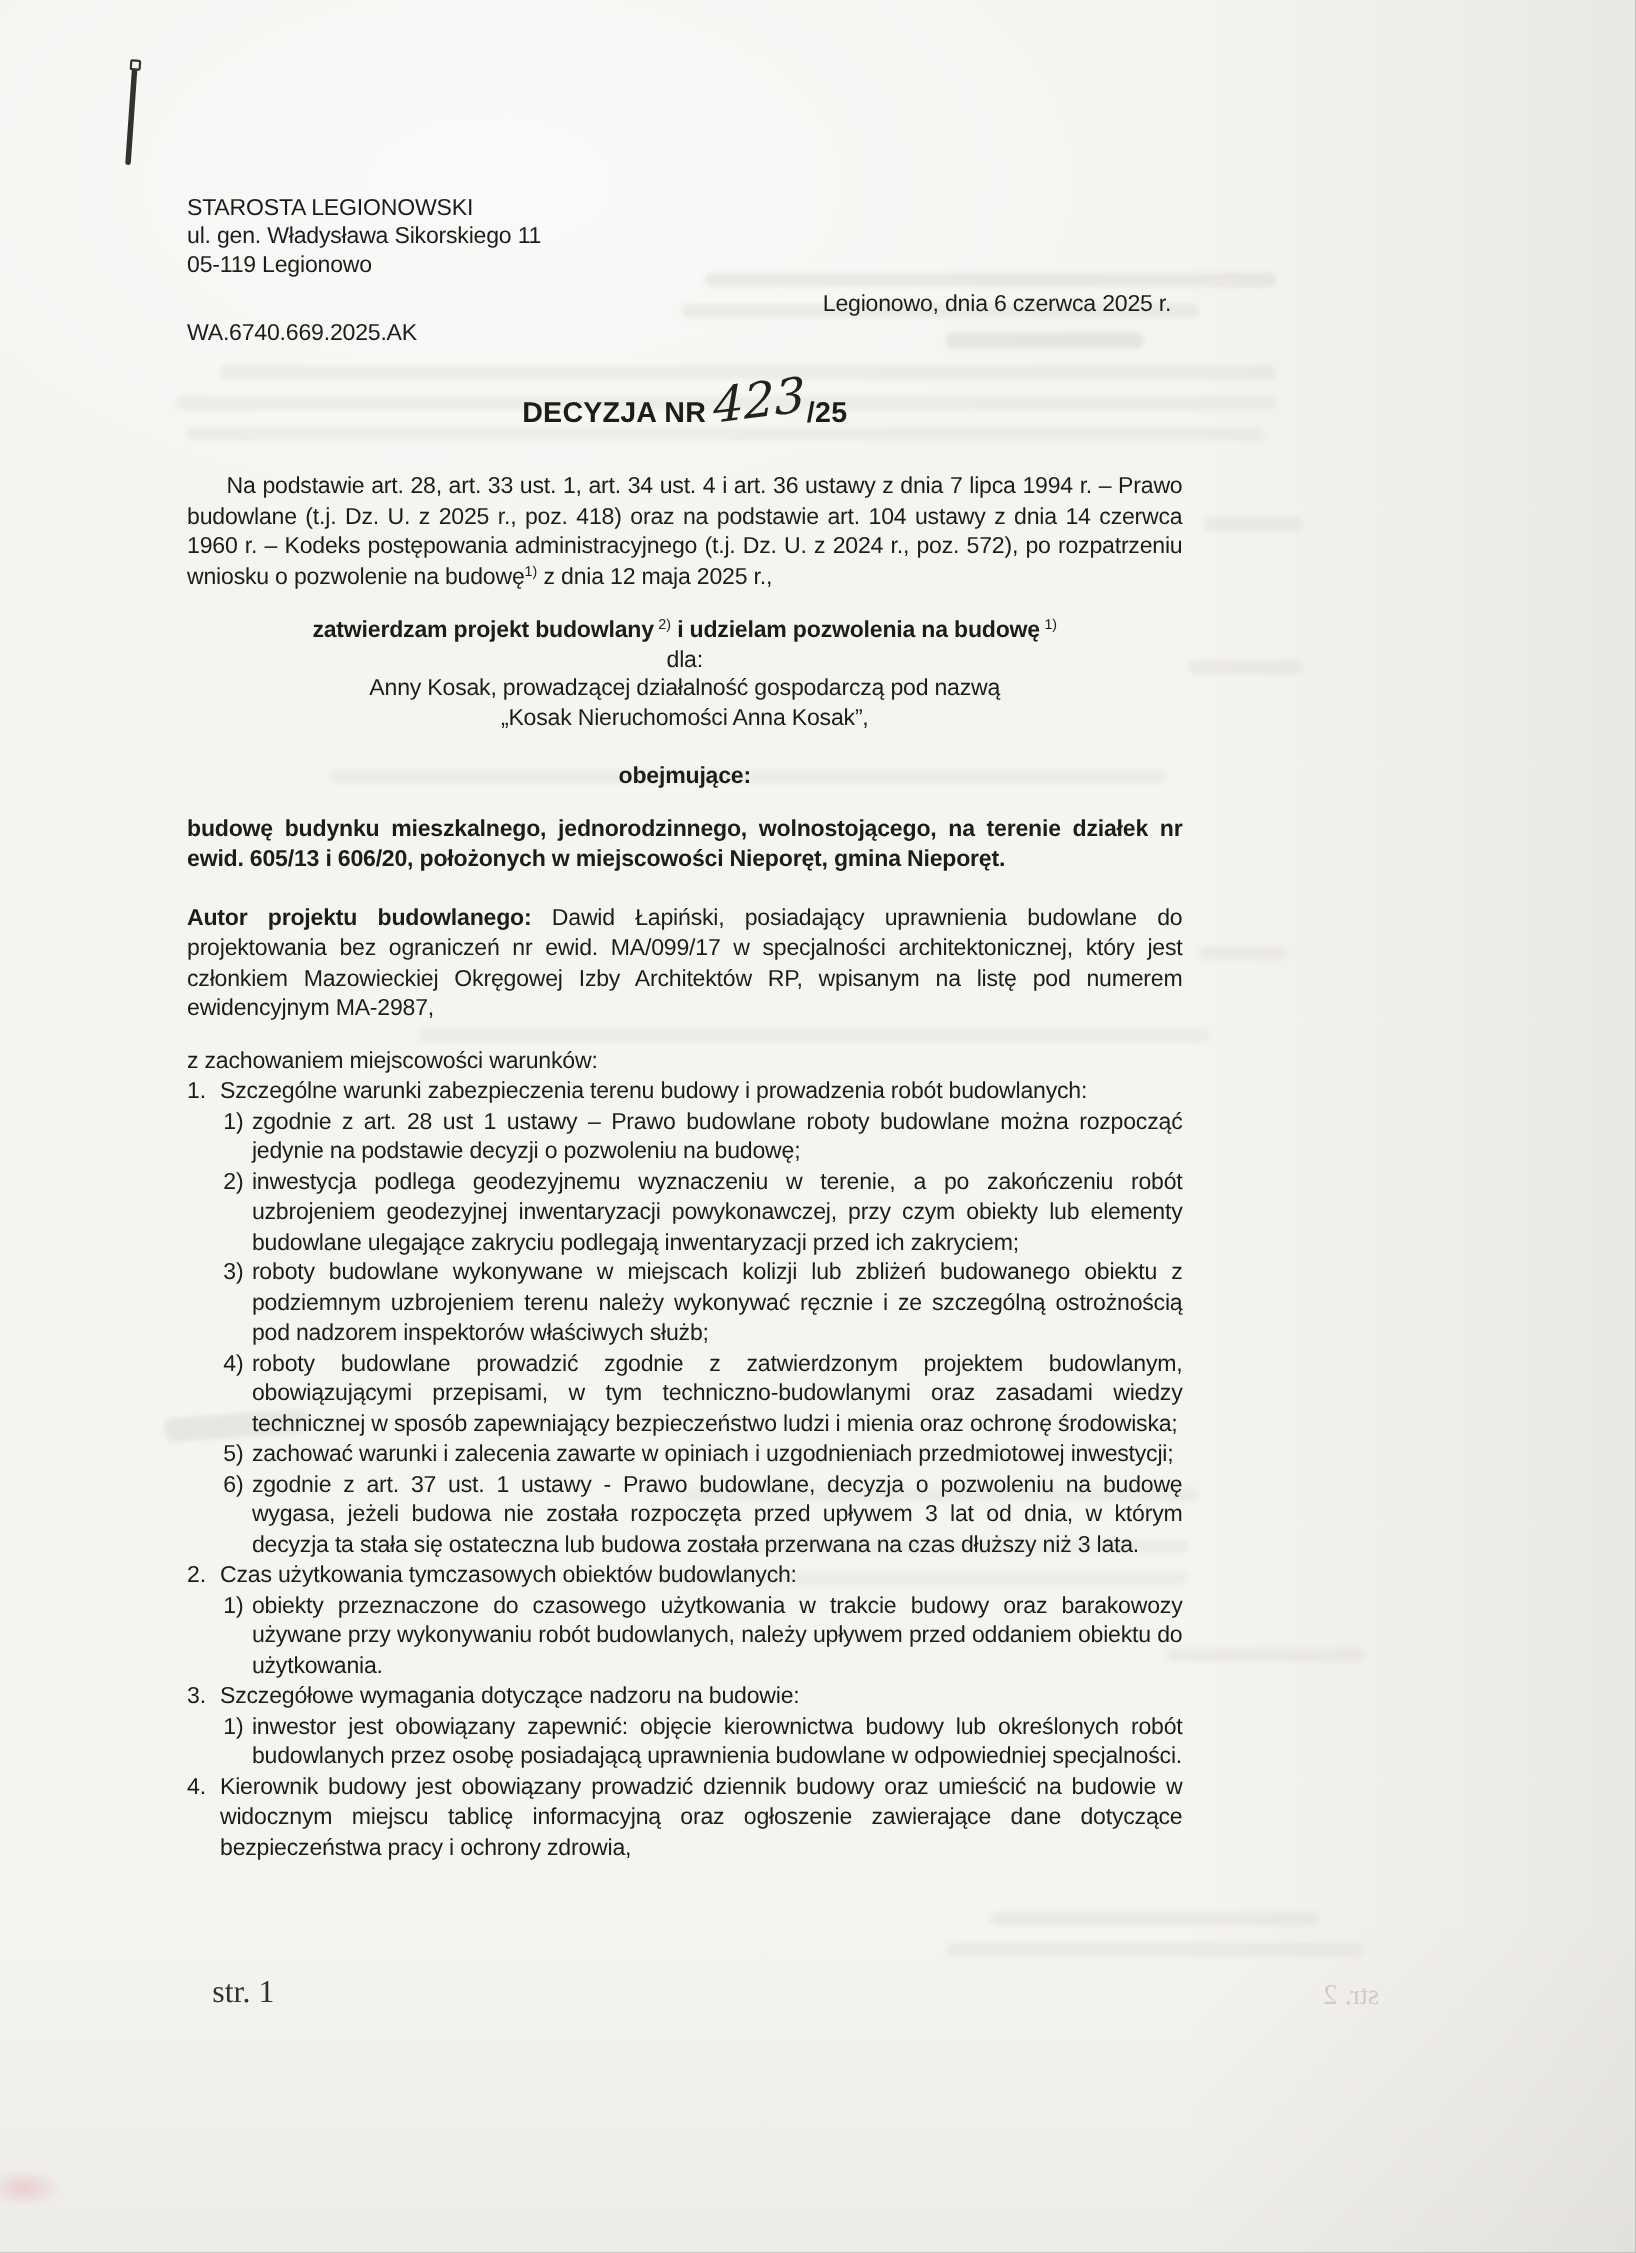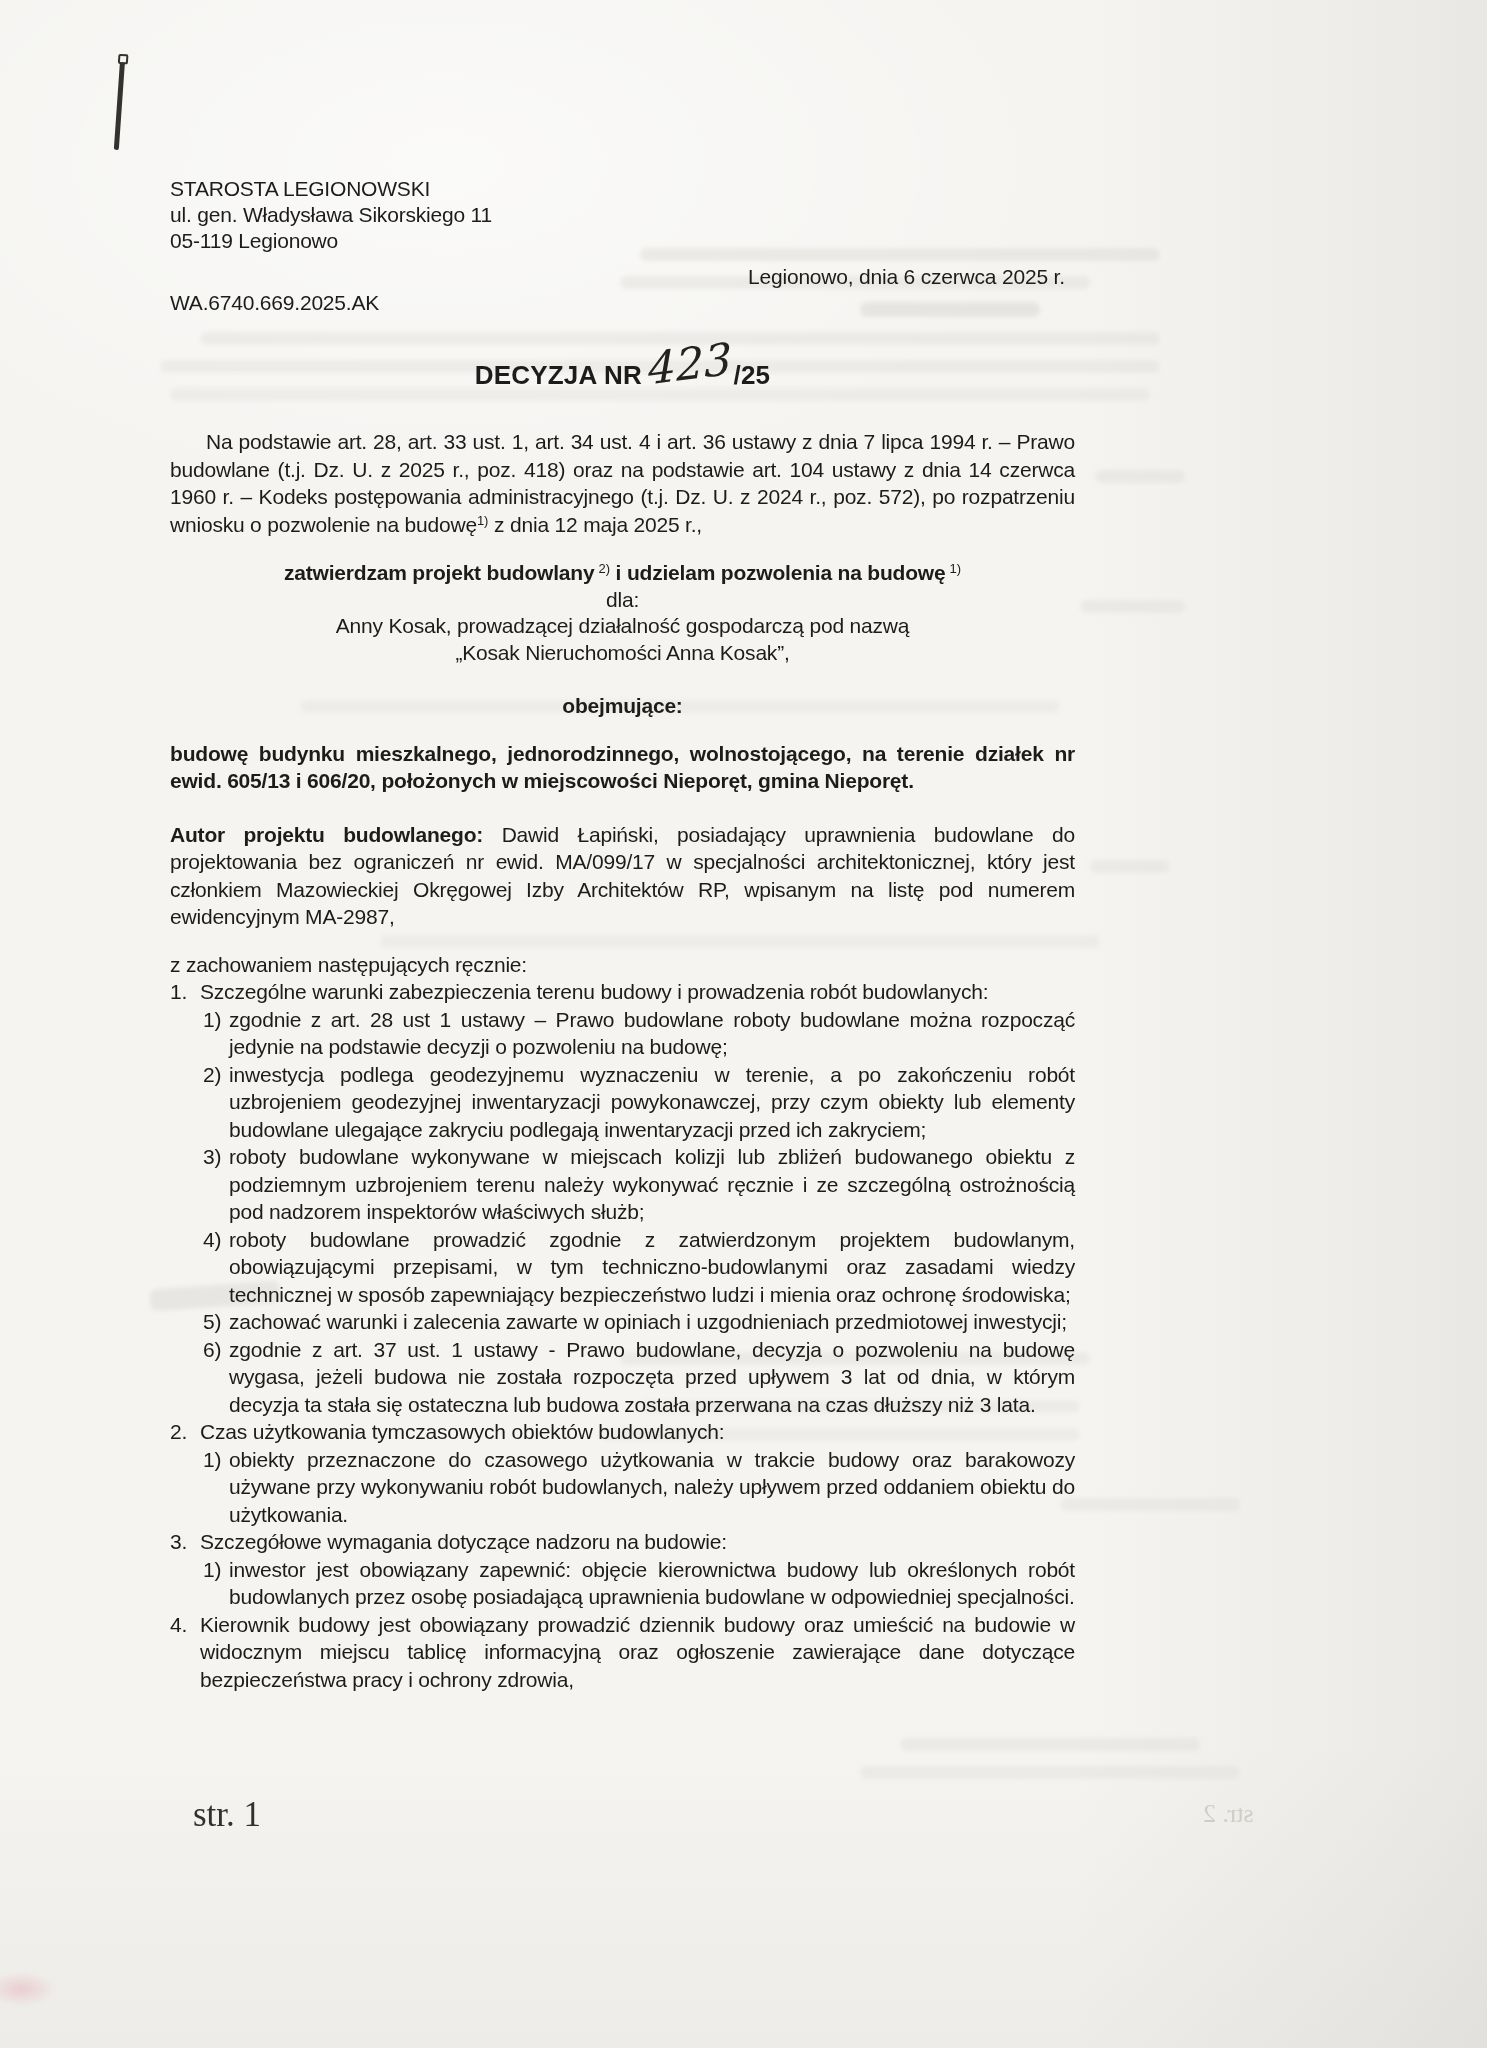--- a/index.html
+++ b/index.html
@@ -49,21 +49,21 @@
   .cond-intro{margin-top:20px;}
   .cond{display:flex;align-items:flex-start;}
   .cnum{flex:0 0 30px;}
   .cbody{flex:1;min-width:0;}
   .ctext{text-align:justify;}
   .sub{display:flex;align-items:flex-start;}
   .snum{flex:0 0 29px;padding-left:3px;box-sizing:border-box;}
   .stext{flex:1;min-width:0;text-align:justify;}
   .footer-page{
     position:absolute;left:193px;top:1795px;z-index:3;
-    font-family:"Liberation Serif", serif;font-size:35px;color:#33312e;
+    font-family:"Liberation Serif", serif;font-size:29px;color:#33312e;
   }
   
   .pen-mark{
     position:absolute;left:117px;top:58px;width:5px;height:92px;
     background:#34322f;border-radius:2px;transform:rotate(4deg);z-index:4;
   }
   .pen-mark::before{
     content:"";position:absolute;left:-2px;top:-4px;width:6px;height:6px;
     border:2px solid #34322f;border-radius:2px;background:#f5f4f1;
   }
@@ -144,21 +144,21 @@
 
     <div class="covering">obejmujące:</div>
 
     <p class="scope just">budowę budynku mieszkalnego, jednorodzinnego, wolnostojącego, na terenie działek nr ewid. 605/13 i 606/20, położonych w miejscowości Nieporęt, gmina Nieporęt.</p>
 
     <p class="author just">
       <span class="b">Autor projektu budowlanego:</span>
       <span>Dawid Łapiński, posiadający uprawnienia budowlane do projektowania bez ograniczeń nr ewid. MA/099/17 w specjalności architektonicznej, który jest członkiem Mazowieckiej Okręgowej Izby Architektów RP, wpisanym na listę pod numerem ewidencyjnym MA-2987,</span>
     </p>
 
-    <div class="cond-intro">z zachowaniem następujących ręcznie:</div>
+    <div class="cond-intro">z zachowaniem miejscowości warunków:</div>
 
     <div class="cond-list">
   <div class="cond">
     <span class="cnum">1.</span>
     <div class="cbody">
       <div class="ctext">Szczególne warunki zabezpieczenia terenu budowy i prowadzenia robót budowlanych:</div>
       <div class="subs">
               <div class="sub">
                 <span class="snum">1)</span>
                 <span class="stext">zgodnie z art. 28 ust 1 ustawy – Prawo budowlane roboty budowlane można rozpocząć jedynie na podstawie decyzji o pozwoleniu na budowę;</span>

